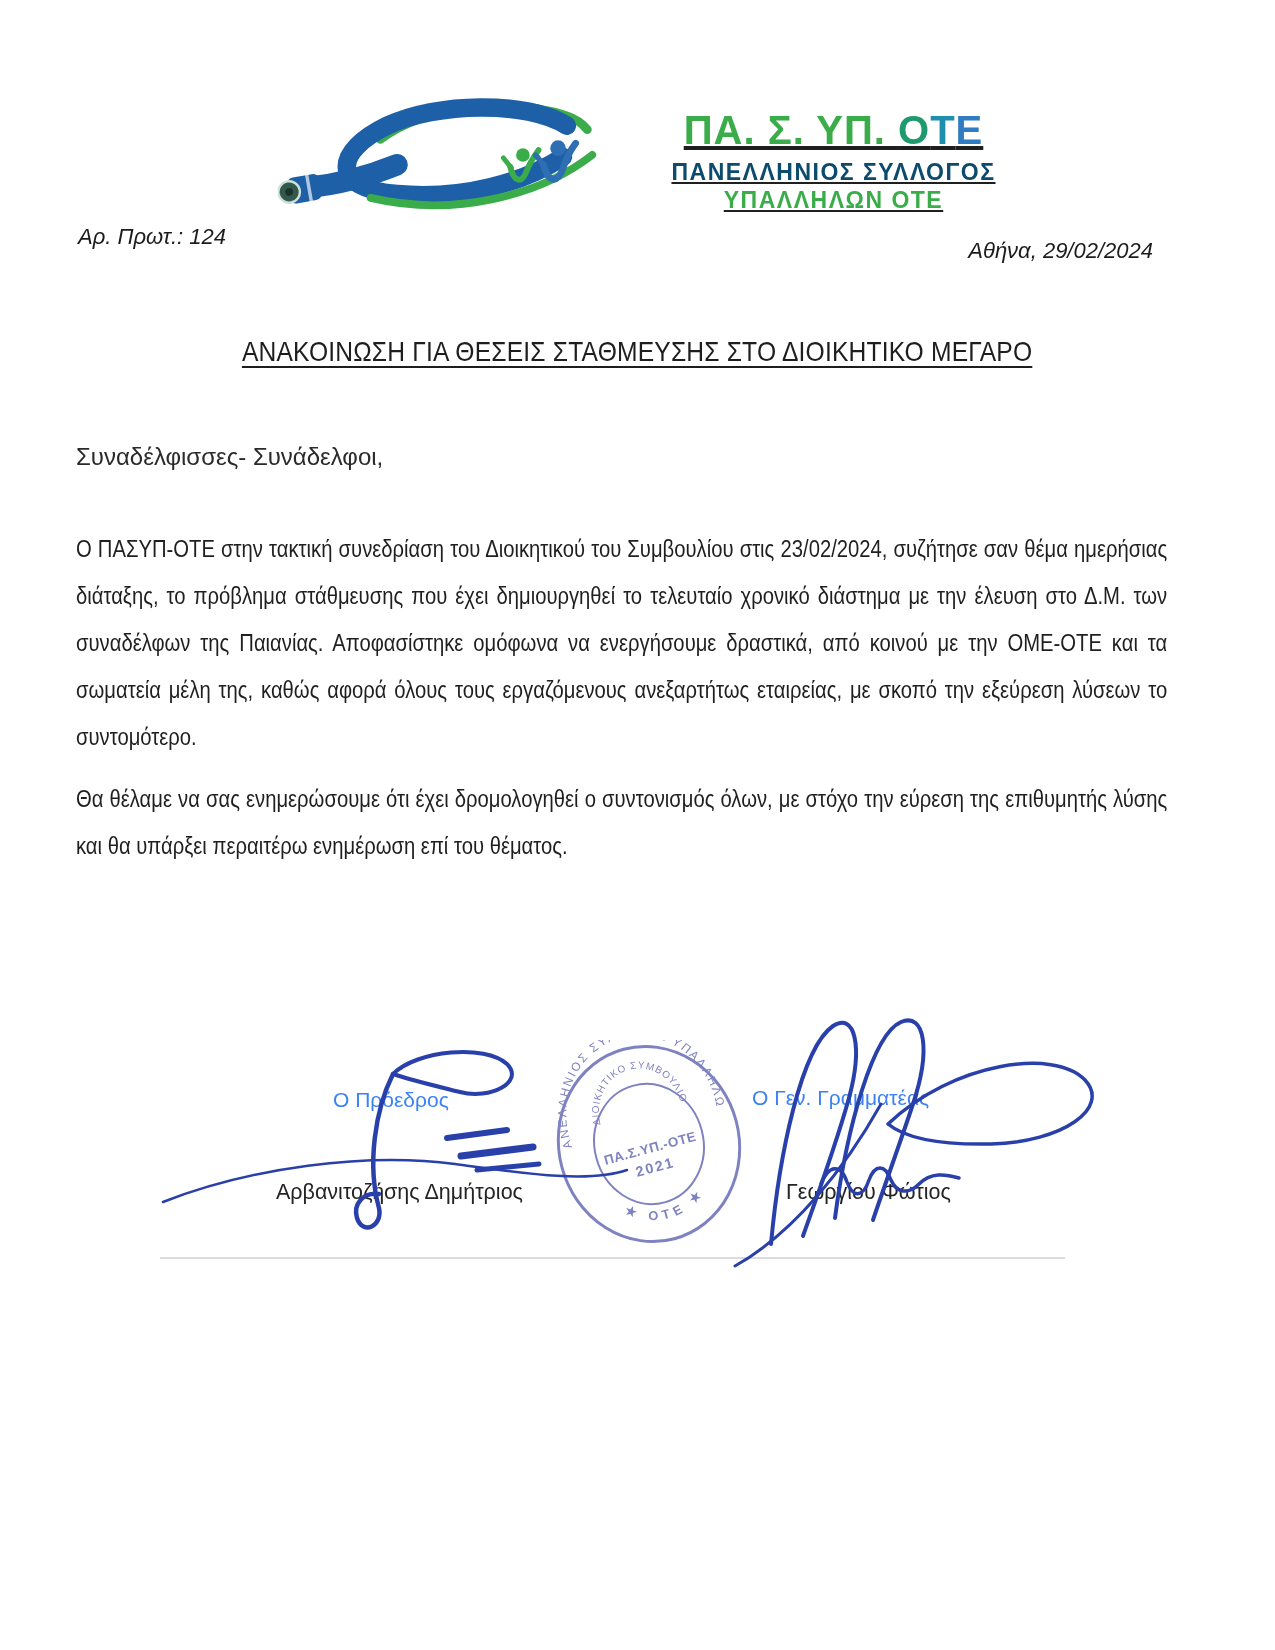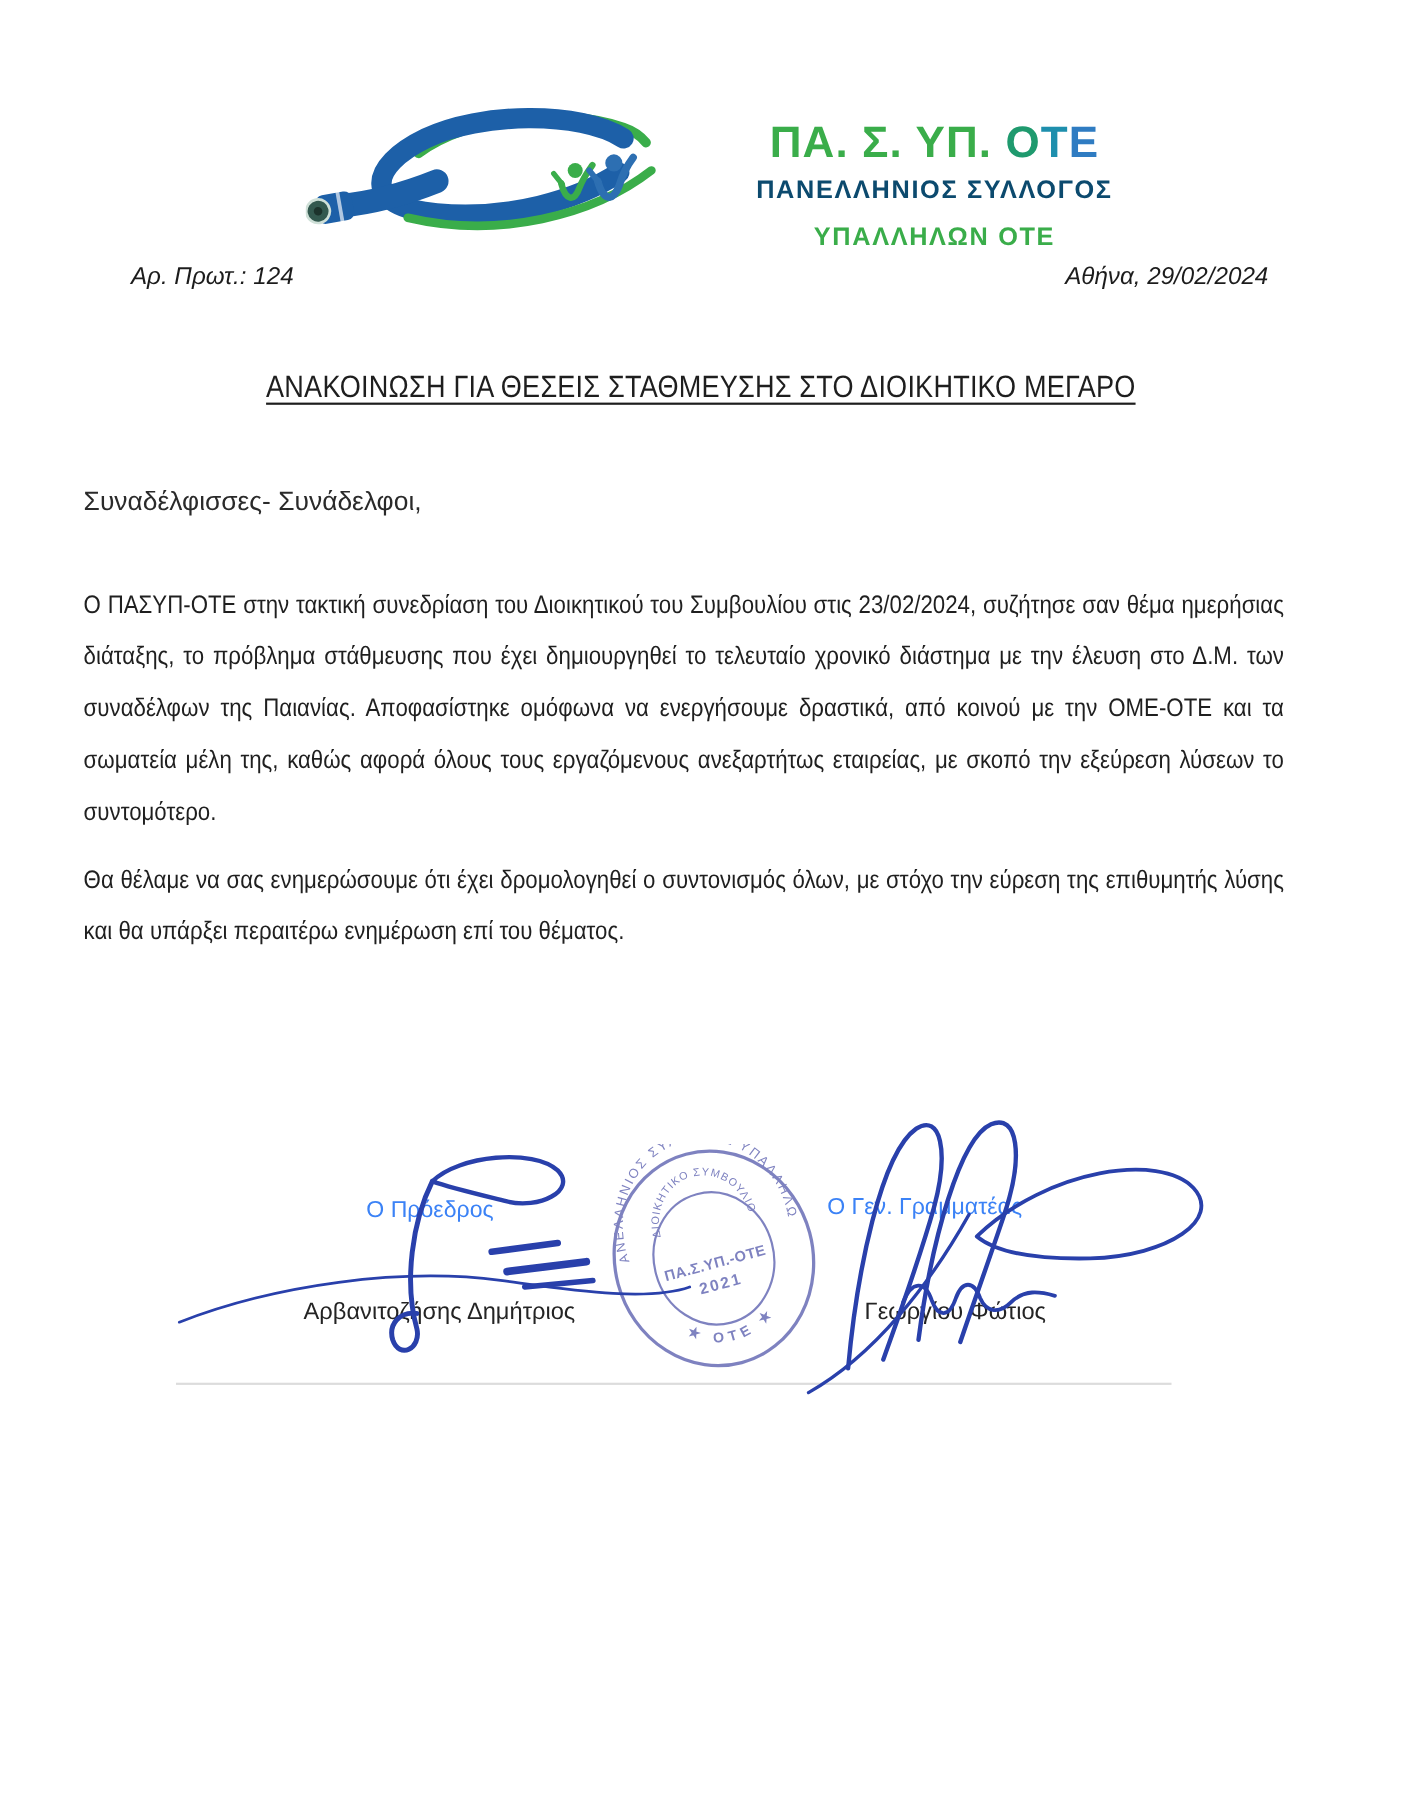--- a/index.html
+++ b/index.html
@@ -7,34 +7,34 @@
     position:relative;
     width:1275px;height:1650px;
     background:#ffffff;
     overflow:hidden;
     font-family:"Liberation Sans", sans-serif;
     color:#1f1f1f;
   }
   .abs{position:absolute;}
   
   #logo-graphic{left:278px;top:96px;width:322px;height:116px;}
-  #logo-textblock{left:652px;top:110px;width:395px;text-align:center;}
+  #logo-textblock{left:636px;top:110px;width:395px;text-align:center;text-decoration:underline;}
   .logo-name{
     font-size:40px;font-weight:bold;letter-spacing:1px;line-height:1.0;
     color:#3aad4a;white-space:nowrap;
   }
   .logo-sub{
     font-size:23px;font-weight:bold;letter-spacing:1.5px;line-height:1.28;
     color:#0c4a6e;margin-top:8px;white-space:nowrap;
   }
-  .logo-sub2{font-size:23px;font-weight:bold;letter-spacing:1.5px;color:#3aad4a;margin-top:15px;}
+  .logo-sub2{font-size:23px;font-weight:bold;letter-spacing:1.5px;color:#3aad4a;}
   .ltr-o{color:#1f9a6e;} .ltr-t{color:#1e8fad;} .ltr-e{color:#2f7cc2;}
   
   .meta{font-size:22px;font-style:italic;color:#1c1c1c;}
-  #protocol{left:78px;top:238px;margin-left:41px;}
+  #protocol{left:78px;top:224px;}
   #place-date{right:122px;top:238px;}
   
   #doc-title-wrap{left:0;top:336px;width:1275px;text-align:center;}
   #doc-title{
     display:inline-block;
     font-size:28px;letter-spacing:0.2px;
     transform:scaleX(0.88);transform-origin:50% 50%;
     text-decoration:underline;text-underline-offset:5px;text-decoration-thickness:2px;
     white-space:nowrap;color:#1e1e1e;
   }

